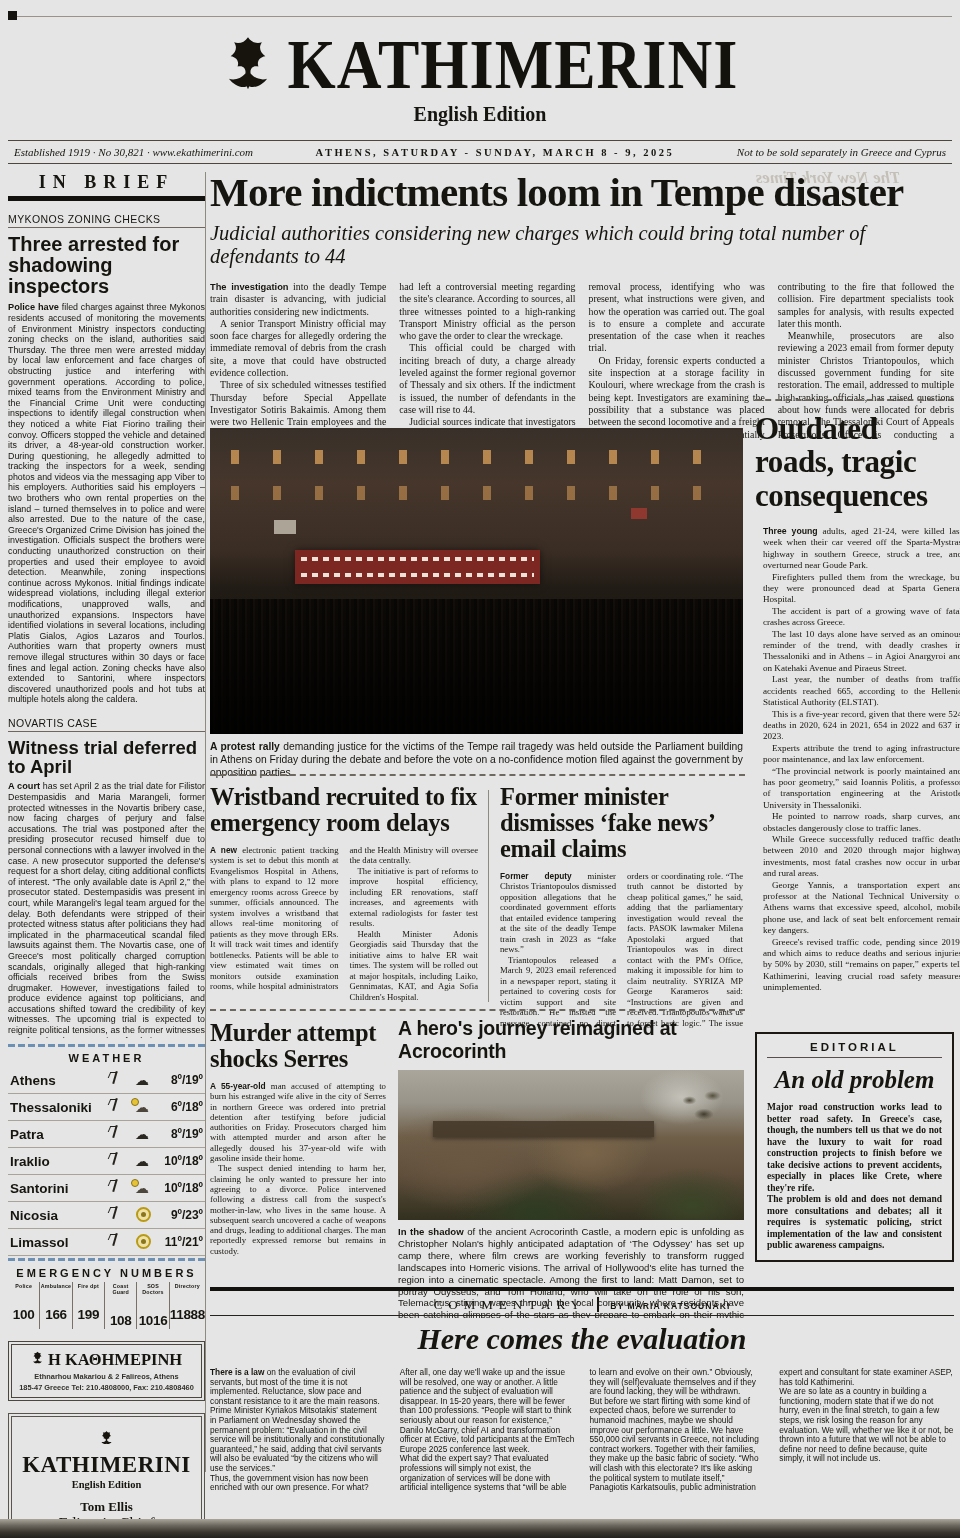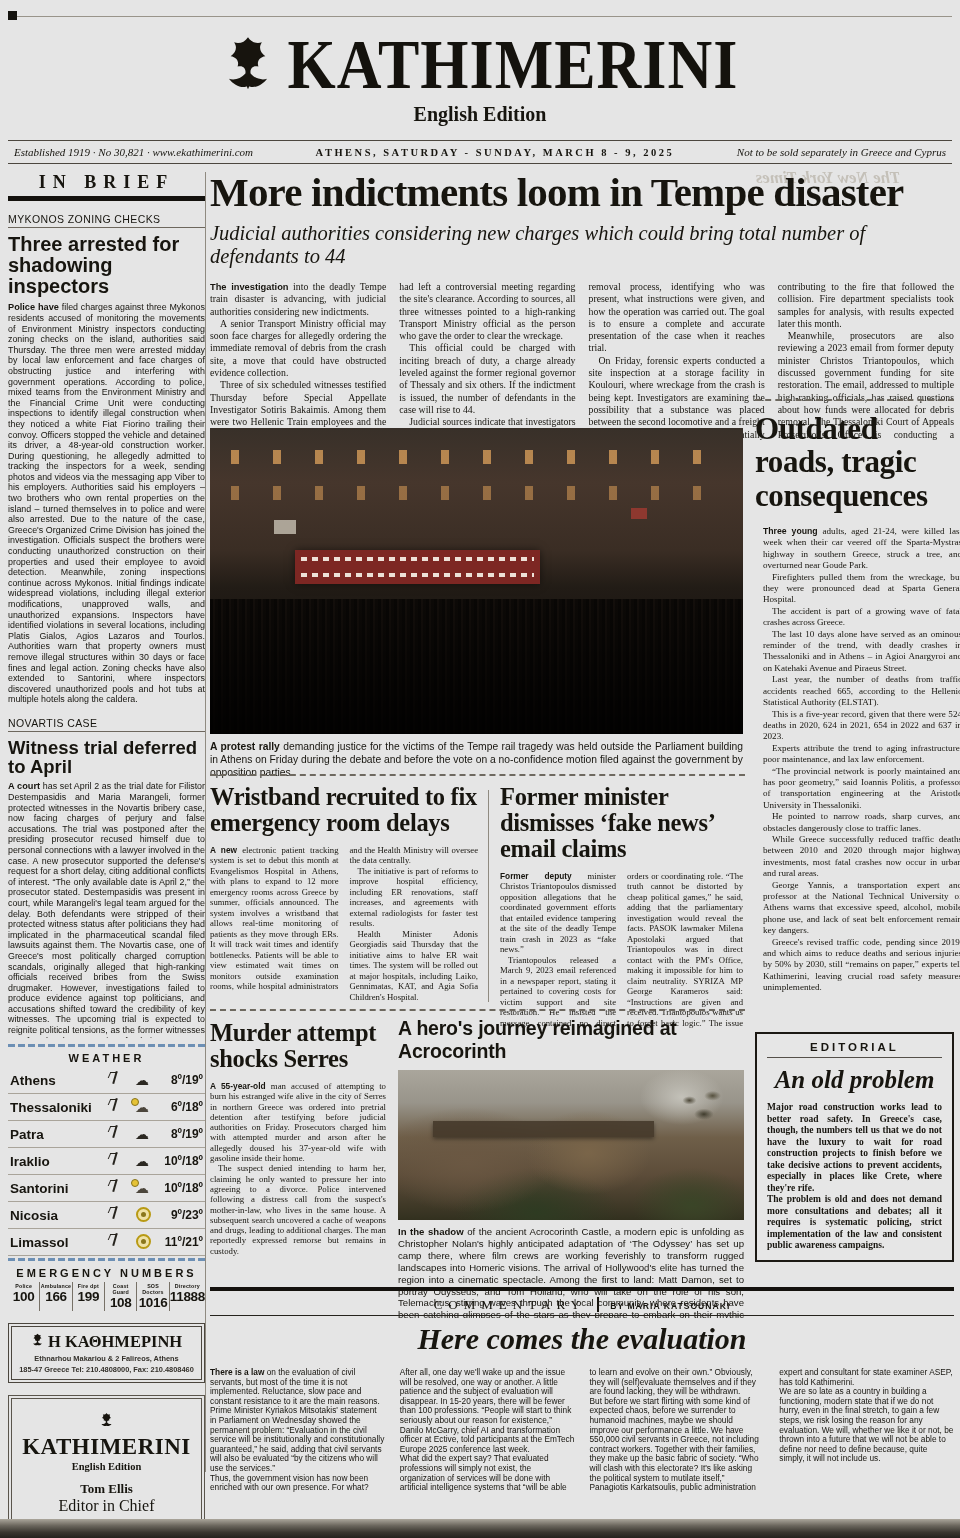--- a/index.html
+++ b/index.html
@@ -51,21 +51,21 @@
   .cond[data-icon="partly"]::after{content:"";position:absolute;left:-4px;top:0;width:6px;height:6px;border-radius:50%;
      background:#e5c236;border:1px solid #86731d;}
   .cond[data-icon="sun"]::before{content:"";position:absolute;left:1px;top:0;width:11px;height:11px;border-radius:50%;
      border:2px solid #b89a14;background:#efe2a6;}
   .cond[data-icon="sun"]::after{content:"";position:absolute;left:6px;top:5px;width:5px;height:5px;border-radius:50%;background:#8a771c;}
   .wx-temp{width:46px;text-align:right;font-weight:bold;font-size:12px;}
   .em-grid{display:flex;margin-top:2px;}
   .em-cell{flex:1;text-align:center;border-left:1px solid #777167;padding:1px 0;}
   .em-cell:first-child{border-left:none;}
   .em-label{font-size:5.3px;font-weight:bold;letter-spacing:.2px;}
-  .em-value{font-weight:bold;font-size:13.5px;margin-top:0;letter-spacing:-.3px;}
+  .em-value{font-weight:bold;font-size:13.5px;margin-top:18px;letter-spacing:-.3px;}
   .imprint{border:4px double #4b463e;margin-top:12px;padding:5px 4px;text-align:center;}
   .imprint-name{font-family:"Liberation Serif","DejaVu Serif",serif;font-weight:bold;font-size:16.5px;}
   .imprint-line{font-size:7.4px;font-weight:bold;color:#33302a;margin-top:2px;}
   .staff{border:4px double #5a554c;margin-top:12px;padding:9px 6px;text-align:center;}
   .staff-name{font-family:"Liberation Serif","DejaVu Serif",serif;font-weight:bold;font-size:23px;letter-spacing:.5px;}
   .staff-ed{font-family:"Liberation Serif","DejaVu Serif",serif;font-weight:bold;font-size:10.5px;margin-top:1px;}
   .staff-person{font-family:"Liberation Serif","DejaVu Serif",serif;font-weight:bold;font-size:13px;margin-top:9px;}
   .staff-role{font-family:"Liberation Serif","DejaVu Serif",serif;font-size:16px;}
   
   .main{position:absolute;top:170px;left:210px;width:744px;height:1368px;}

